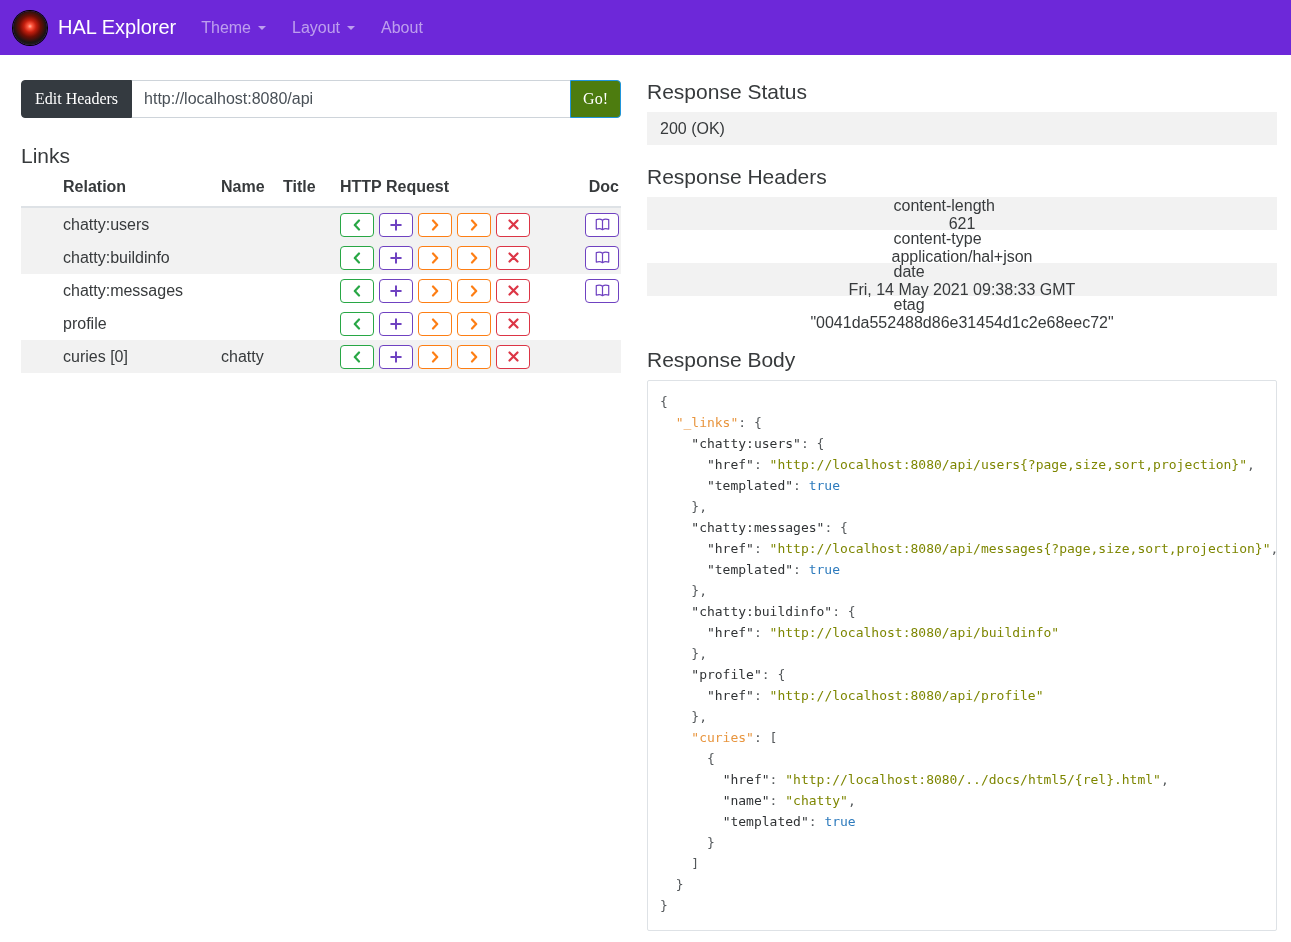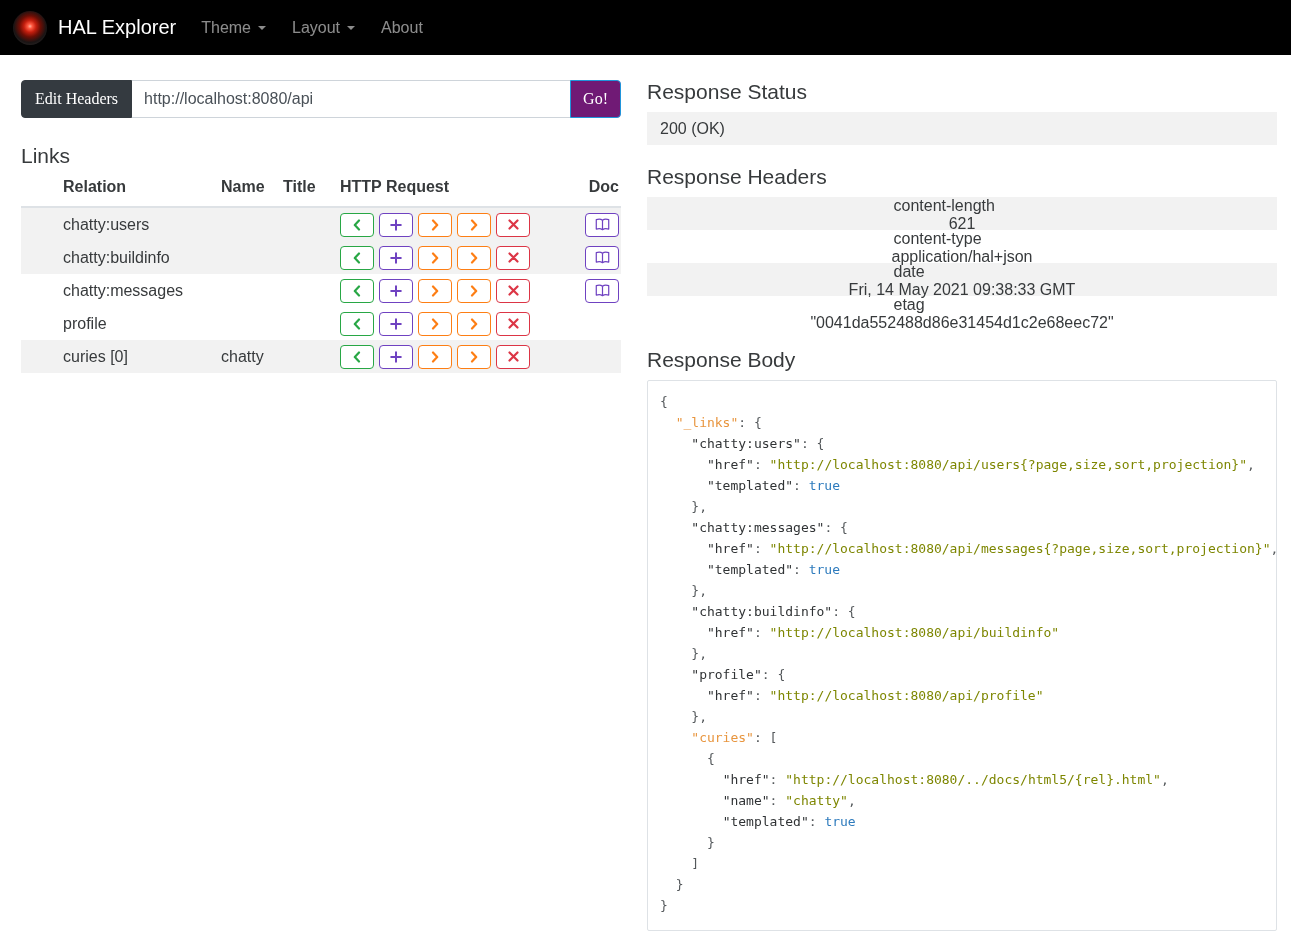--- a/index.html
+++ b/index.html
@@ -6,21 +6,21 @@
   html,body { background: #fff; }
   body {
     width: 1291px; min-height: 942px;
     font-family: "Liberation Sans", sans-serif;
     color: #373a3c;
   }
   button { font-family: Liberation Serif, serif; cursor: pointer; }
 
   
   .navbar {
-    height: 55px; background: #000000;
+    height: 55px; background: #6d28d9;
     display: flex; align-items: center;
     padding: 0 16px 0 13px;
   }
   .brand { display: flex; align-items: center; text-decoration: none; cursor: pointer; }
   .hal-eye {
     width: 34px; height: 34px; border-radius: 50%;
     background: radial-gradient(circle at 50% 45%,
       #ffb09c 0%, #ff5a42 9%, #c41e0e 24%, #6b0e05 42%, #191414 64%, #2f2b2b 86%, #413c3c 100%);
     box-shadow: 0 0 0 1px #000;
   }
@@ -47,21 +47,21 @@
   .btn-edit-headers {
     background: #343a40; border: 1px solid #343a40; color: #fff;
     font-size: 16px; padding: 0 13px; border-radius: 4px 0 0 4px;
   }
   .url-input {
     flex: 1; border: 1px solid #ced4da; border-left: none; border-right: none;
     padding: 0 12px; font-size: 16px; color: #495057; outline: none;
     font-family: inherit; min-width: 0;
   }
   .btn-go {
-    background: #701a75; border: 1px solid #2095db; color: #fff;
+    background: #4d7c0f; border: 1px solid #2095db; color: #fff;
     font-size: 16px; padding: 0 12px; border-radius: 0 4px 4px 0;
   }
 
   
   .section-title { font-size: 21px; font-weight: 500; color: #373a3c; margin: 0 0 8px; }
   .links-title { margin: 26px 0 4px; }
 
   
   .links-header {
     display: flex; font-weight: 700; font-size: 16px;

